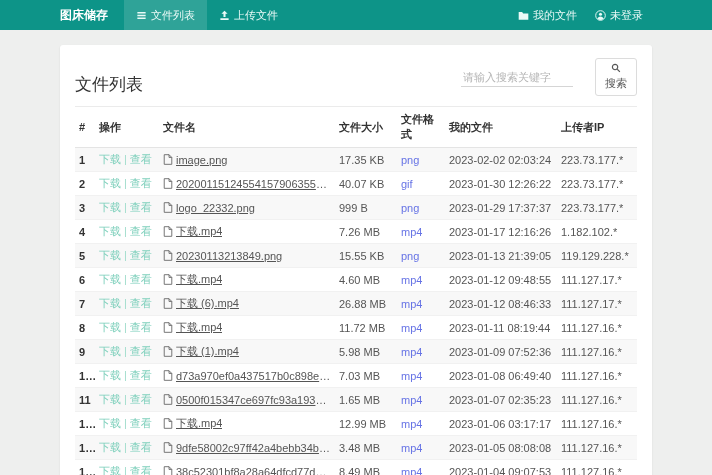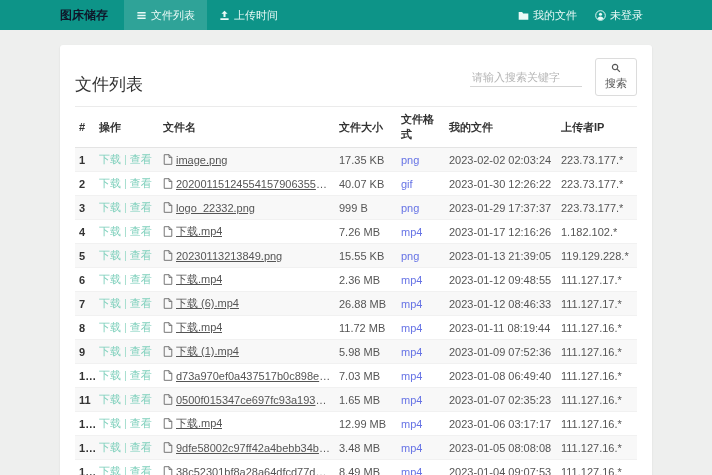--- a/index.html
+++ b/index.html
@@ -3,34 +3,34 @@
 <meta charset="utf-8">
 <style>
   * { margin:0; padding:0; box-sizing:border-box; }
   html,body { background:#e9ebea; }
   body { font-family:"Liberation Sans","DejaVu Sans",sans-serif; }
   .viewport { width:712px; height:475px; background:#eeefee; overflow:hidden; position:relative; }
 
   
   .navbar { height:30px; background:#0d9488; color:#fff; }
   .nav-inner { width:592px; margin:0 auto; height:100%; display:flex; align-items:stretch; }
-  .brand { display:flex; align-items:center; font-size:12px; font-weight:bold; color:#0f172a; margin-right:16px; cursor:pointer; }
+  .brand { display:flex; align-items:center; font-size:12px; font-weight:bold; color:#ffffff; margin-right:16px; cursor:pointer; }
   .nav-item { display:flex; align-items:center; gap:4px; padding:0 12px; font-size:11px; color:#eafaf7; cursor:pointer; }
   .nav-item.active { background:rgba(255,255,255,0.14); }
   .nav-right { margin-left:auto; display:flex; align-items:stretch; }
   .nav-right .nav-item { padding:0 9px; }
   .nav-icon { display:inline-flex; align-items:center; }
   .nav-icon svg { display:block; }
 
   
   .container { width:592px; margin:0 auto; }
   .card { background:#fff; margin-top:15px; border-radius:3px; box-shadow:0 1px 2px rgba(0,0,0,.1); padding:13px 15px 12px; }
   .card-head { display:flex; align-items:flex-end; justify-content:space-between; }
   .page-title { font-size:17px; color:#333; font-weight:normal; }
-  .search-box { display:flex; align-items:center; gap:13px; }
+  .search-box { display:flex; align-items:center; gap:22px; }
   .search-input { border:none; border-bottom:1px solid #d5d5d5; font-size:11px; width:112px; padding:3px 2px; outline:none; color:#555; background:transparent; }
   .search-input::placeholder { color:#b5b5b5; }
   .search-btn { display:inline-flex; align-items:center; gap:3px; font-size:11px; color:#555; background:#fff; border:1px solid #dcdcdc; border-radius:3px; padding:4px 9px; cursor:pointer;flex-direction:column; }
   .search-btn svg { display:block; }
 
   
   table { width:100%; border-collapse:collapse; margin-top:10px; font-size:11px; table-layout:fixed; }
   thead th { text-align:left; font-weight:bold; color:#333; padding:5px 4px; border-top:1px solid #ebebeb; border-bottom:1px solid #e4e4e4; }
   tbody td { padding:4px 4px; color:#555; border-bottom:1px solid #f1f1f1; white-space:nowrap; overflow:hidden; text-overflow:ellipsis; }
   tbody tr:nth-child(odd) { background:#f8f8f8; }
@@ -66,21 +66,21 @@
         </span>
         <span>文件列表</span>
       </div>
 
       <div class="nav-item">
         <span class="nav-icon">
           <svg width="11" height="11" viewBox="0 0 16 16">
               <path fill="currentColor" d="M8 1l4.5 4.5h-3V10h-3V5.5h-3zM2 12h12v2.5H2z"></path>
             </svg>
         </span>
-        <span>上传时间</span>
+        <span>上传文件</span>
       </div>
 
       <div class="nav-right">
         <div class="nav-item">
           <span class="nav-icon">
             <svg width="11" height="11" viewBox="0 0 16 16">
                 <path fill="currentColor" d="M1 3h5l1.5 2H15v9H1z"></path>
               </svg>
           </span>
           <span>我的文件</span>
@@ -250,21 +250,21 @@
       <span class="name-wrap">
         <span class="ficon">
           <svg width="10" height="11" viewBox="0 0 14 16">
                       <path fill="none" stroke="currentColor" stroke-width="1.3" d="M1.5 1h7L12.5 5v10h-11z"></path>
                       <path fill="none" stroke="currentColor" stroke-width="1.3" d="M8.5 1v4h4"></path>
                     </svg>
         </span>
         <span class="name-text">下载.mp4</span>
       </span>
     </td>
-    <td class="c-size">2.36 MB</td>
+    <td class="c-size">4.60 MB</td>
     <td class="c-fmt"><a class="fmt-link">mp4</a></td>
     <td class="c-time">2023-01-12 09:48:55</td>
     <td class="c-ip">111.127.17.*</td>
   </tr>
 
   <tr>
     <td class="c-idx">7</td>
     <td class="c-ops">
       <a class="mint">下载</a><span class="sep">|</span><a class="mint">查看</a>
     </td>

